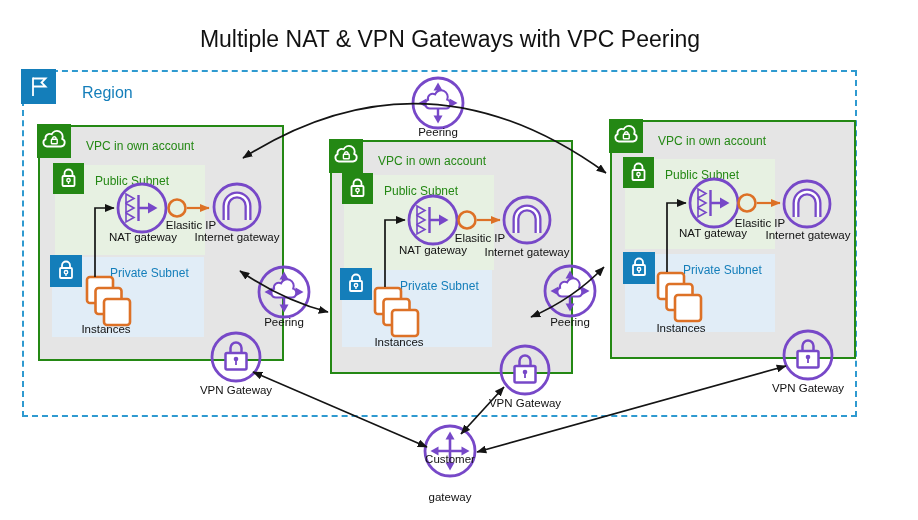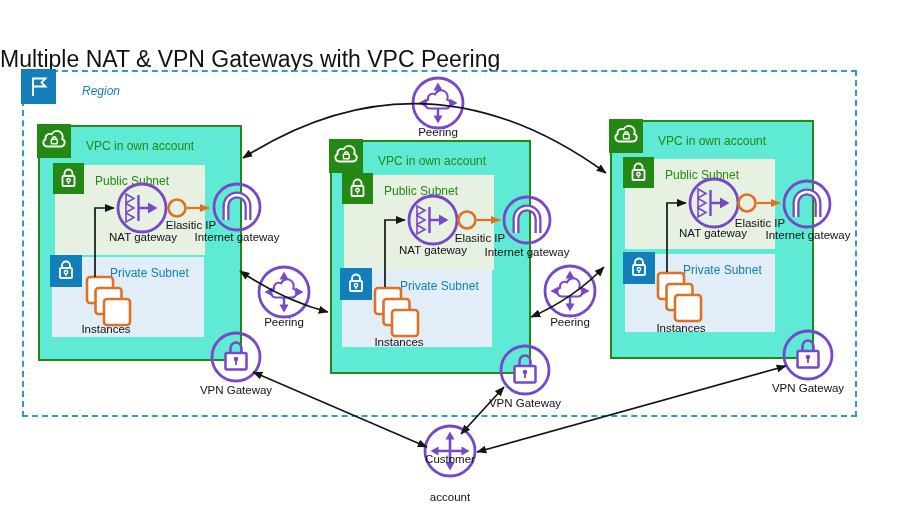--- a/index.html
+++ b/index.html
@@ -2,26 +2,26 @@
 <html style="--purple: #7748C8; --orange: #DD7126; --green: #248814; --blue: #147EBA; --region-dash: #2F9AD0; --public-subnet-bg: #E7F1E2; --private-subnet-bg: #E1EDF7; --arrow: #141414;"><head>
 <meta charset="utf-8">
 <style>
   :root{
     --purple:#7748C8; --orange:#DD7126; --green:#248814; --blue:#147EBA;
     --region-dash:#2F9AD0; --public-subnet-bg:#E7F1E2; --private-subnet-bg:#E1EDF7; --arrow:#141414;
   }
   html,body{margin:0;padding:0;background:#fff;}
   .canvas{position:relative;width:918px;height:520px;background:#fff;
           font-family:"Liberation Sans",sans-serif;overflow:hidden;}
-  .title{position:absolute;top:26px;left:0;width:900px;text-align:left;
-         font-size:23px;color:#111;margin-top:20px;}
+  .title{position:absolute;top:26px;left:0;width:900px;text-align:center;
+         font-size:23px;color:#111;}
   .region{position:absolute;left:22px;top:70px;width:831px;height:343px;
           border:2px dashed var(--region-dash);}
-  .region-label{position:absolute;left:58px;top:12px;color:var(--blue);font-size:12px;font-style:italic;}
-  .vpc{position:absolute;border:2px solid var(--green);background:#5eead4;}
+  .region-label{position:absolute;left:58px;top:12px;color:var(--blue);font-size:16px;}
+  .vpc{position:absolute;border:2px solid var(--green);background:#e5e5e5;padding-left:42px;}
   .vpc-label{position:absolute;left:46px;top:12px;color:var(--green);font-size:12px;white-space:nowrap;}
   .subnet{position:absolute;}
   .subnet.public{background:var(--public-subnet-bg);}
   .subnet.private{background:var(--private-subnet-bg);text-align:center;}
   .s-label{position:absolute;top:9px;font-size:12px;white-space:nowrap;}
   .subnet.public .s-label{left:40px;color:var(--green);}
   .subnet.private .s-label{left:58px;color:var(--blue);}
   .overlay{position:absolute;left:0;top:0;pointer-events:none;}
   .lbl{position:absolute;transform:translateX(-50%);font-size:11.5px;color:#111;
        white-space:nowrap;text-align:center;}
@@ -243,15 +243,15 @@
   <div class="lbl" style="left:760px;top:217px;">Elasitic IP</div>
   <div class="lbl" style="left:808px;top:229px;">Internet gateway</div>
   <div class="lbl" style="left:681px;top:322px;">Instances</div>
   <div class="lbl" style="left:808px;top:382px;">VPN Gateway</div>
 
   <div class="lbl" style="left:438px;top:126px;">Peering</div>
   <div class="lbl" style="left:284px;top:316px;">Peering</div>
   <div class="lbl" style="left:570px;top:316px;">Peering</div>
 
   <div class="lbl" style="left:450px;top:453px;">Customer</div>
-  <div class="lbl" style="left:450px;top:491px;">account</div>
+  <div class="lbl" style="left:450px;top:491px;">gateway</div>
 
 </div>
 
 </body></html>

